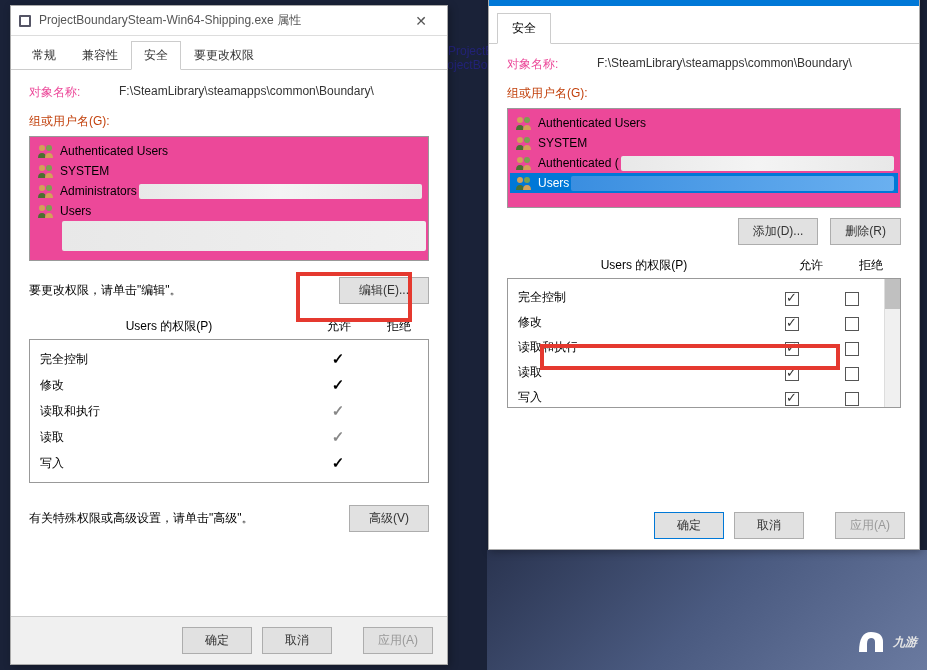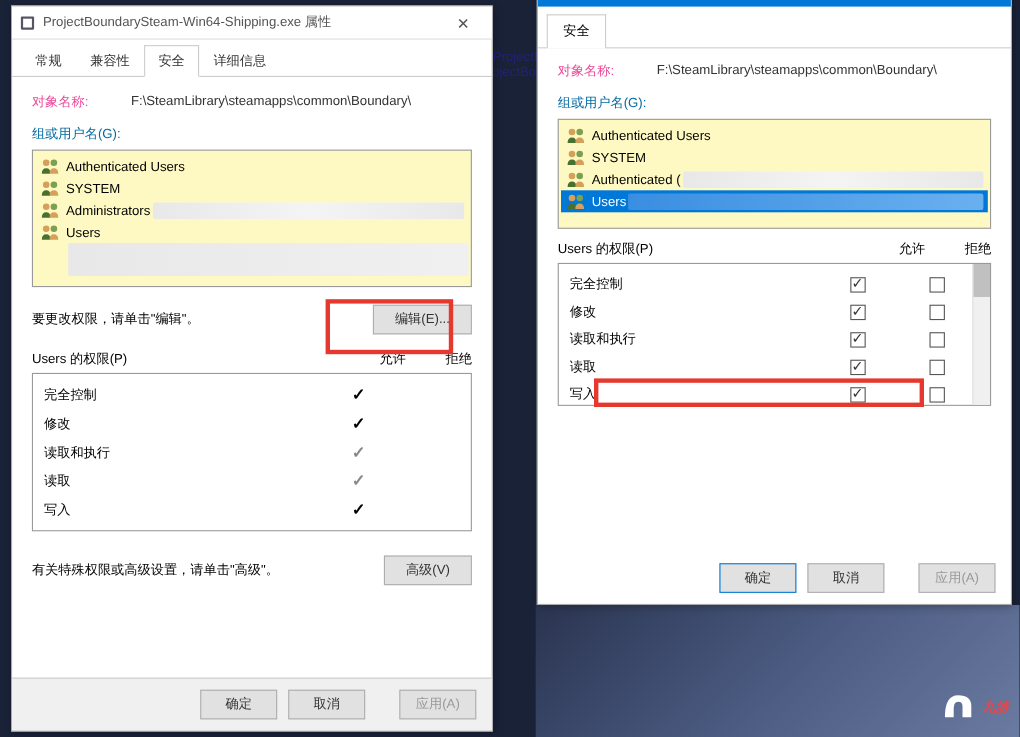--- a/index.html
+++ b/index.html
@@ -16,40 +16,40 @@
 
 .tabs { display: flex; padding: 4px 8px 0 8px; border-bottom: 1px solid #ccc; }
 .tab { padding: 5px 12px; border: 1px solid transparent; color: #333; cursor: pointer; position: relative; top: 1px; }
 .tab.active { border: 1px solid #ccc; border-bottom: 1px solid #fff; background: #fff; }
 
 .content { padding: 14px 18px; }
 .row { display: flex; margin-bottom: 12px; align-items: flex-start; }
 .label { width: 90px; color: #ec4899; }
 .value { flex: 1; color: #333; word-break: break-all; }
 
-.section-label { margin: 8px 0 6px 0; color: #0369a1; }
-
-.listbox { border: 1px solid #999; padding: 4px 2px; background: #fef9c3; margin-bottom: 10px; }
+.section-label { margin: 8px 0 6px 0; color: #c2410c; }
+
+.listbox { border: 1px solid #999; padding: 4px 2px; background: #ec4899; margin-bottom: 10px; }
 .list-item { display: flex; align-items: center; padding: 2px 4px; cursor: pointer; }
 .list-item.selected { background: #0078d7; color: #fff; }
 .list-item .usericon { width: 20px; height: 16px; margin-right: 4px; display: inline-flex; }
 .smudge { background: linear-gradient(90deg, #e8e8e8 0%, #f4f4f4 50%, #e8e8e8 100%); height: 15px; flex: 1; border-radius: 2px; margin-left: 2px; }
 .smudge2 { background: linear-gradient(90deg, #e8e8e8 0%, #f0f0f0 100%); height: 30px; border-radius: 2px; margin-left: 30px; }
 
 .btn { padding: 4px 14px; border: 1px solid #adadad; background: #e1e1e1; color: #333; cursor: pointer; min-width: 70px; text-align: center; }
 .btn.disabled { color: #999; margin-left: 21px; }
 
 .edit-row { display: flex; align-items: center; justify-content: space-between; margin: 16px 0 14px 0; }
 
 .perm-header { display: flex; margin: 10px 0 4px 0; }
-.perm-name-h { flex: 1; }
-.perm-col { width: 60px; text-align: right; }
+.perm-name-h { flex: 1; text-align: center; }
+.perm-col { width: 60px; text-align: center; }
 
 .perm-box { border: 1px solid #999; padding: 6px 0 6px 10px; }
-.perm-row { display: flex; align-items: center; padding: 4px 0; gap: 12px; }
+.perm-row { display: flex; align-items: flex-end; padding: 4px 0; }
 .perm-name { flex: 1; }
 .check { width: 60px; text-align: center; font-size: 15px; font-weight: bold; }
 .check.gray { color: #888; }
 
 .adv-row { display: flex; justify-content: space-between; align-items: center; margin-top: 22px; }
 .adv-text { flex: 1; margin-right: 20px; }
 
 .bottom-btns { border-top: 1px solid #ccc; padding: 10px 14px; display: flex; justify-content: flex-end; gap: 10px; position: absolute; bottom: 0; left: 0; right: 0; background: #f0f0f0; }
 
 .highlight-box { border: 4px solid #e5392f; position: absolute; pointer-events: none; }
@@ -68,21 +68,21 @@
 .perm-box2 { padding-right: 18px; }
 .cbcell { width: 60px; text-align: center; }
 .cb { width: 14px; height: 14px; border: 1px solid #555; display: inline-block; vertical-align: middle; position: relative; cursor: pointer; }
 .cb.checked::after { content: "✓"; position: absolute; top: -3px; left: 0; font-size: 13px; color: #333; }
 .btnrow2 { display: flex; justify-content: flex-end; gap: 12px; margin: 6px 0 12px 0; }
 .hl2 { left: 540px; top: 344px; width: 300px; height: 26px; }
 .bottom-btns2 { padding: 10px 14px; display: flex; justify-content: flex-end; gap: 10px; position: absolute; bottom: 0; left: 0; right: 0; }
 
 .bg-strip { position: absolute; left: 420px; top: 40px; width: 120px; padding: 4px 8px; color: #227; font-size: 11px; }
 
-.logo-badge { position: absolute; right: 10px; bottom: 10px; color: #ef4444; font-size: 26px; font-weight: bold; font-style: italic; display: flex; align-items: center; gap: 4px; }
+.logo-badge { position: absolute; right: 10px; bottom: 10px; color: #e5e5e5; font-size: 26px; font-weight: bold; font-style: italic; display: flex; align-items: center; gap: 4px; }
 .logo-badge svg { width: 36px; height: 36px; }
 </style>
 </head>
 <body>
 
 <div class="bg-right"></div>
 
 <div class="bg-strip">
   <div>ary\ProjectBoundarySteam</div>
   <div>· ProjectBoundary</div>
@@ -96,21 +96,21 @@
           <rect x="4" y="4" width="8" height="8" fill="#fff"></rect>
         </svg>
     </span>
     <span class="title">ProjectBoundarySteam-Win64-Shipping.exe 属性</span>
     <span class="close">✕</span>
   </div>
   <div class="tabs">
     <div class="tab">常规</div>
     <div class="tab">兼容性</div>
     <div class="tab active">安全</div>
-    <div class="tab">详细信息</div>
+    <div class="tab">要更改权限</div>
   </div>
   <div class="content">
     <div class="row">
       <div class="label">对象名称:</div>
       <div class="value">F:\SteamLibrary\steamapps\common\Boundary\</div>
     </div>
     <div class="section-label">组或用户名(G):</div>
     <div class="listbox" style="height:125px;">
       <div class="list-item">
         <span class="usericon">
@@ -264,20 +264,24 @@
               <circle cx="6" cy="5" r="3" fill="#d4a05a"></circle>
               <circle cx="13" cy="5" r="3" fill="#7aa050"></circle>
               <path d="M2 15 Q2 10 6 10 Q10 10 10 15" fill="#4a7030"></path>
               <path d="M9 15 Q9 10 13 10 Q17 10 17 15" fill="#d4a05a"></path>
             </svg>
           </span>
           <span>Users</span>
           <span class="smudge" style="background:linear-gradient(90deg,#3a8ee0,#6ab0f0);"></span>
         </div>
       </div>
+    <div class="btnrow2">
+      <button class="btn">添加(D)...</button>
+      <button class="btn">删除(R)</button>
+    </div>
     <div class="perm-header">
       <div class="perm-name-h">Users 的权限(P)</div>
       <div class="perm-col">允许</div>
       <div class="perm-col">拒绝</div>
     </div>
     <div class="perm-box perm-box2 scroll-area" id="perm2" style="height:130px;overflow:hidden;">
       <div class="perm-row">
           <div class="perm-name">完全控制</div>
     <div class="cbcell"><span class="cb checked"></span></div>
     <div class="cbcell"><span class="cb "></span></div>

